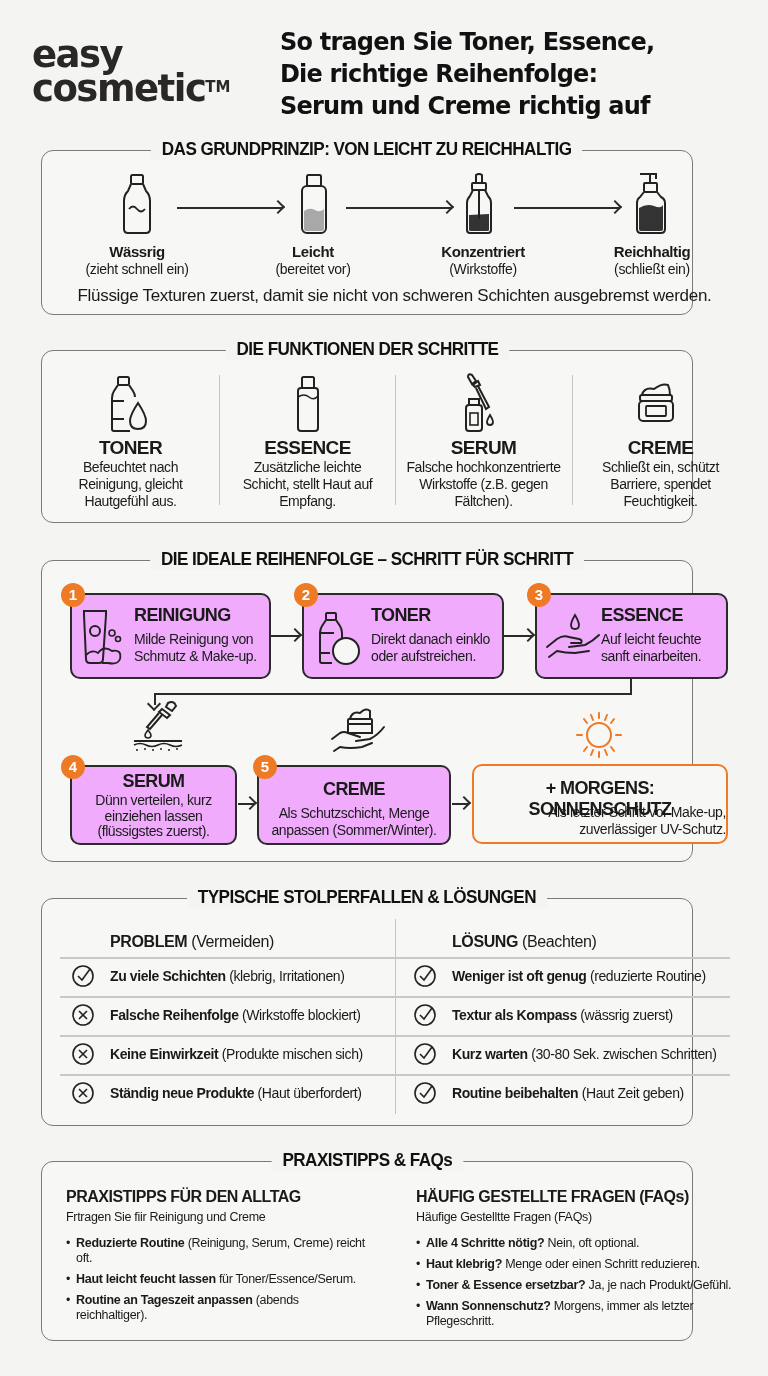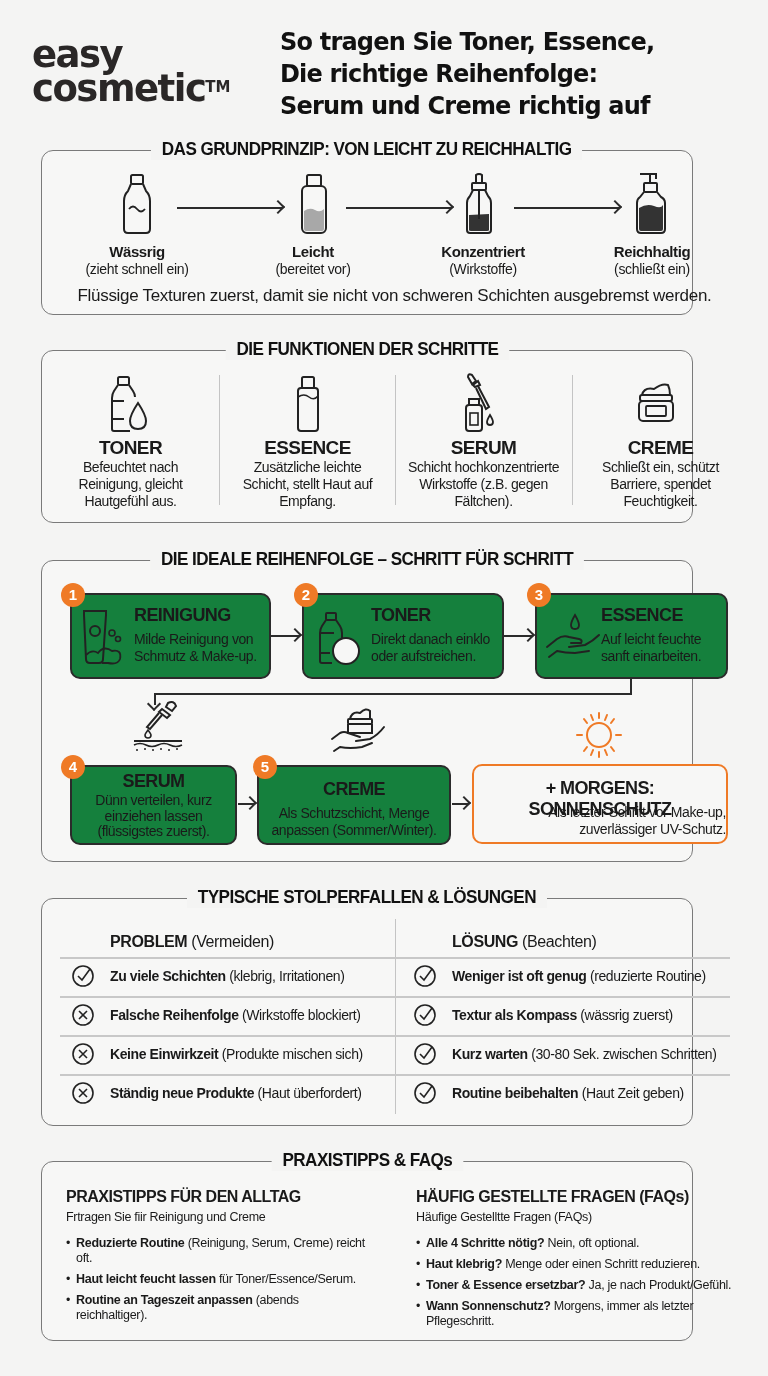--- a/index.html
+++ b/index.html
@@ -15,21 +15,21 @@
   .sec-title{position:absolute;left:0;right:0;top:-13px;text-align:center}
   .sec-title span{background:#f4f4f3;padding:0 12px;font-weight:bold;font-size:19px;letter-spacing:-0.6px;color:#111;transform:scaleX(0.9);display:inline-block}
   .ico{position:absolute}
   .ico svg{display:block}
   .lbl-b{font-weight:bold;font-size:15px;text-align:center;position:absolute;letter-spacing:-0.4px}
   .lbl{font-size:14px;text-align:center;position:absolute;line-height:17px;letter-spacing:-0.3px}
   .vdiv{position:absolute;width:1px;background:#c4c4c4}
   .fn-title{font-weight:bold;font-size:19px;text-align:center;position:absolute;letter-spacing:-0.6px}
   .fn-desc{font-size:14px;text-align:center;position:absolute;line-height:17px;letter-spacing:-0.4px}
   
-  .step{position:absolute;border:2px solid #2b2b2b;border-radius:10px;background:#15803d}
+  .step{position:absolute;border:2px solid #2b2b2b;border-radius:10px;background:#f0abfc}
   .badge{position:absolute;width:24px;height:24px;border-radius:50%;background:#ef7a26;color:#fff;font-weight:bold;font-size:15px;text-align:center;line-height:24px}
   .st-title{position:absolute;font-weight:bold;font-size:18px;letter-spacing:-0.6px}
   .st-desc{position:absolute;font-size:14px;line-height:17px;letter-spacing:-0.4px}
   .arrow{position:absolute;height:2px;background:#2b2b2b}
   .arrow:after{content:"";position:absolute;right:-1px;top:-5px;width:8px;height:8px;border-top:2px solid #2b2b2b;border-right:2px solid #2b2b2b;transform:rotate(45deg)}
   .sun-box{position:absolute;border:2px solid #ef7a26;border-radius:10px;background:#f7f7f6}
   
   .th{position:absolute;font-size:16px;letter-spacing:-0.4px}
   .th b{font-weight:bold}
   .row-line{position:absolute;height:1.5px;background:#c8c8c8}
@@ -157,21 +157,21 @@
       <div>Hautgefühl aus.</div>
   </div>
   <div class="fn-title" style="left:177px;width:177px;top:86px">ESSENCE</div>
   <div class="fn-desc" style="left:177px;width:177px;top:108px">
     <div>Zusätzliche leichte</div>
       <div>Schicht, stellt Haut auf</div>
       <div>Empfang.</div>
   </div>
   <div class="fn-title" style="left:353px;width:177px;top:86px">SERUM</div>
   <div class="fn-desc" style="left:353px;width:177px;top:108px">
-    <div>Schicht hochkonzentrierte</div>
+    <div>Falsche hochkonzentrierte</div>
       <div>Wirkstoffe (z.B. gegen</div>
       <div>Fältchen).</div>
   </div>
   <div class="fn-title" style="left:530px;width:177px;top:86px">CREME</div>
   <div class="fn-desc" style="left:530px;width:177px;top:108px">
     <div>Schließt ein, schützt</div>
       <div>Barriere, spendet</div>
       <div>Feuchtigkeit.</div>
   </div>
 </div>

